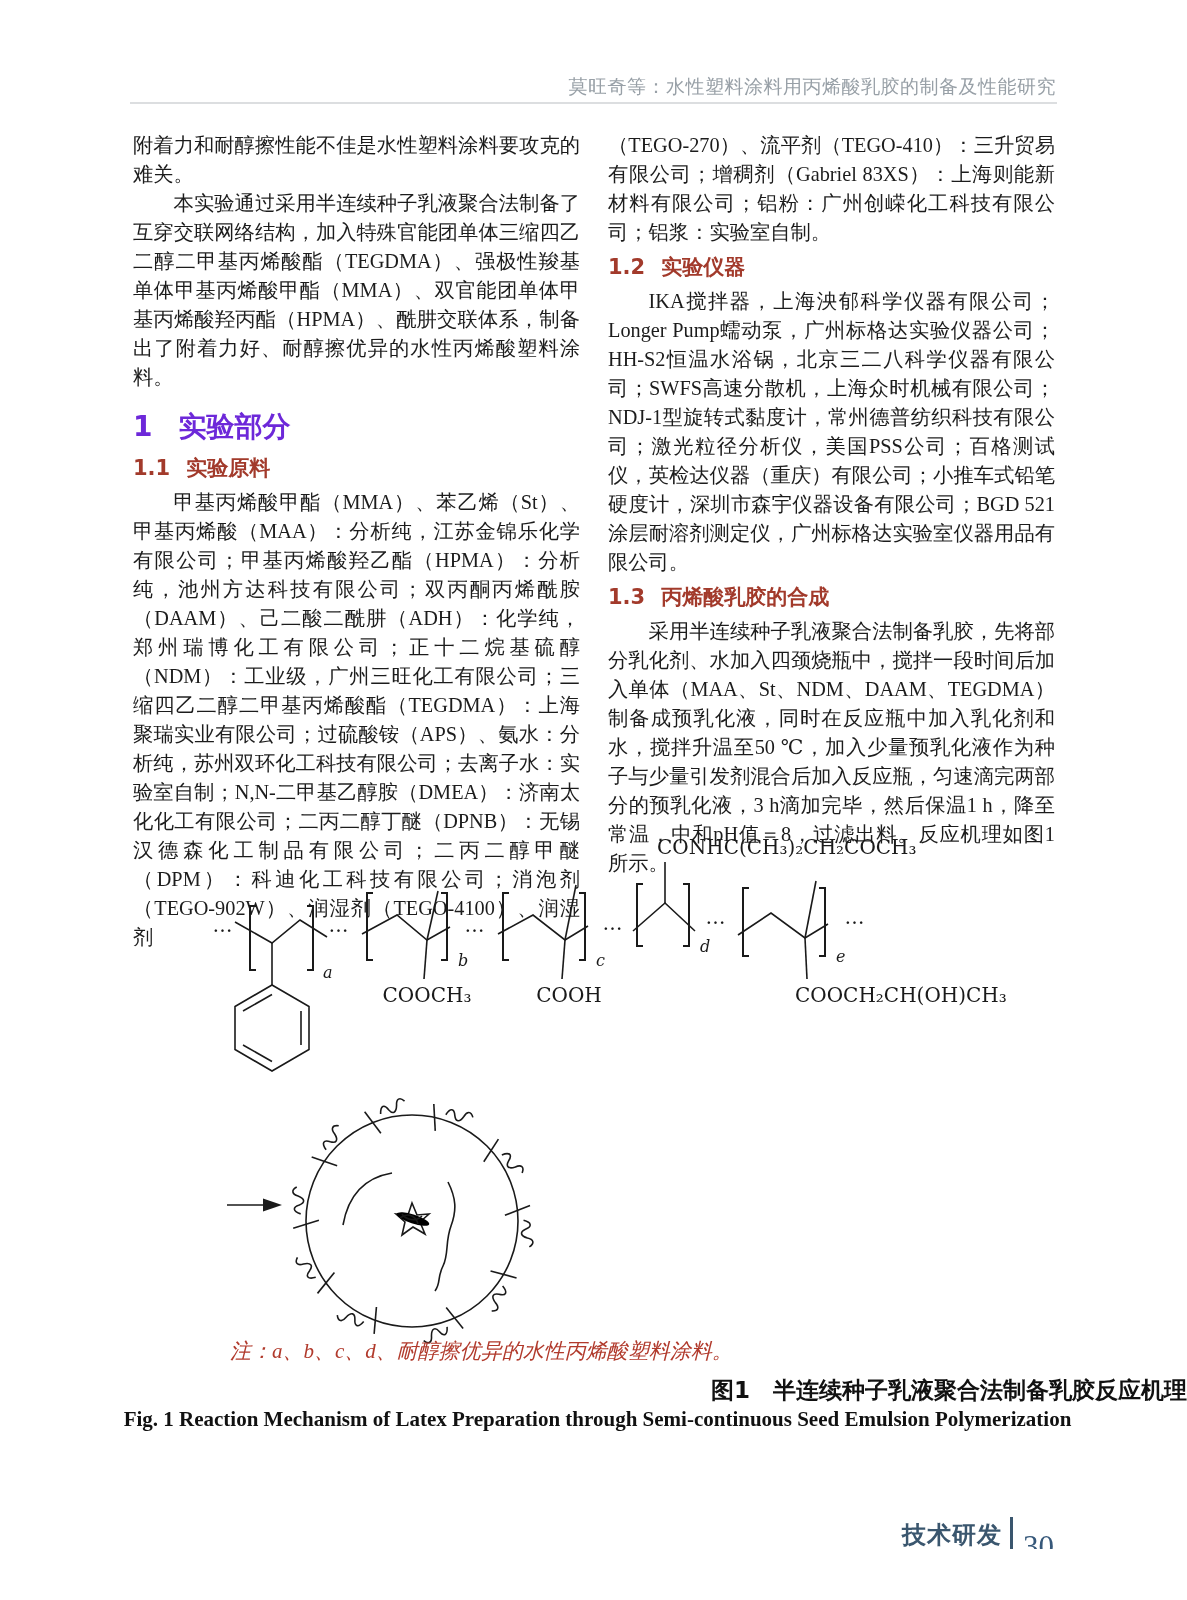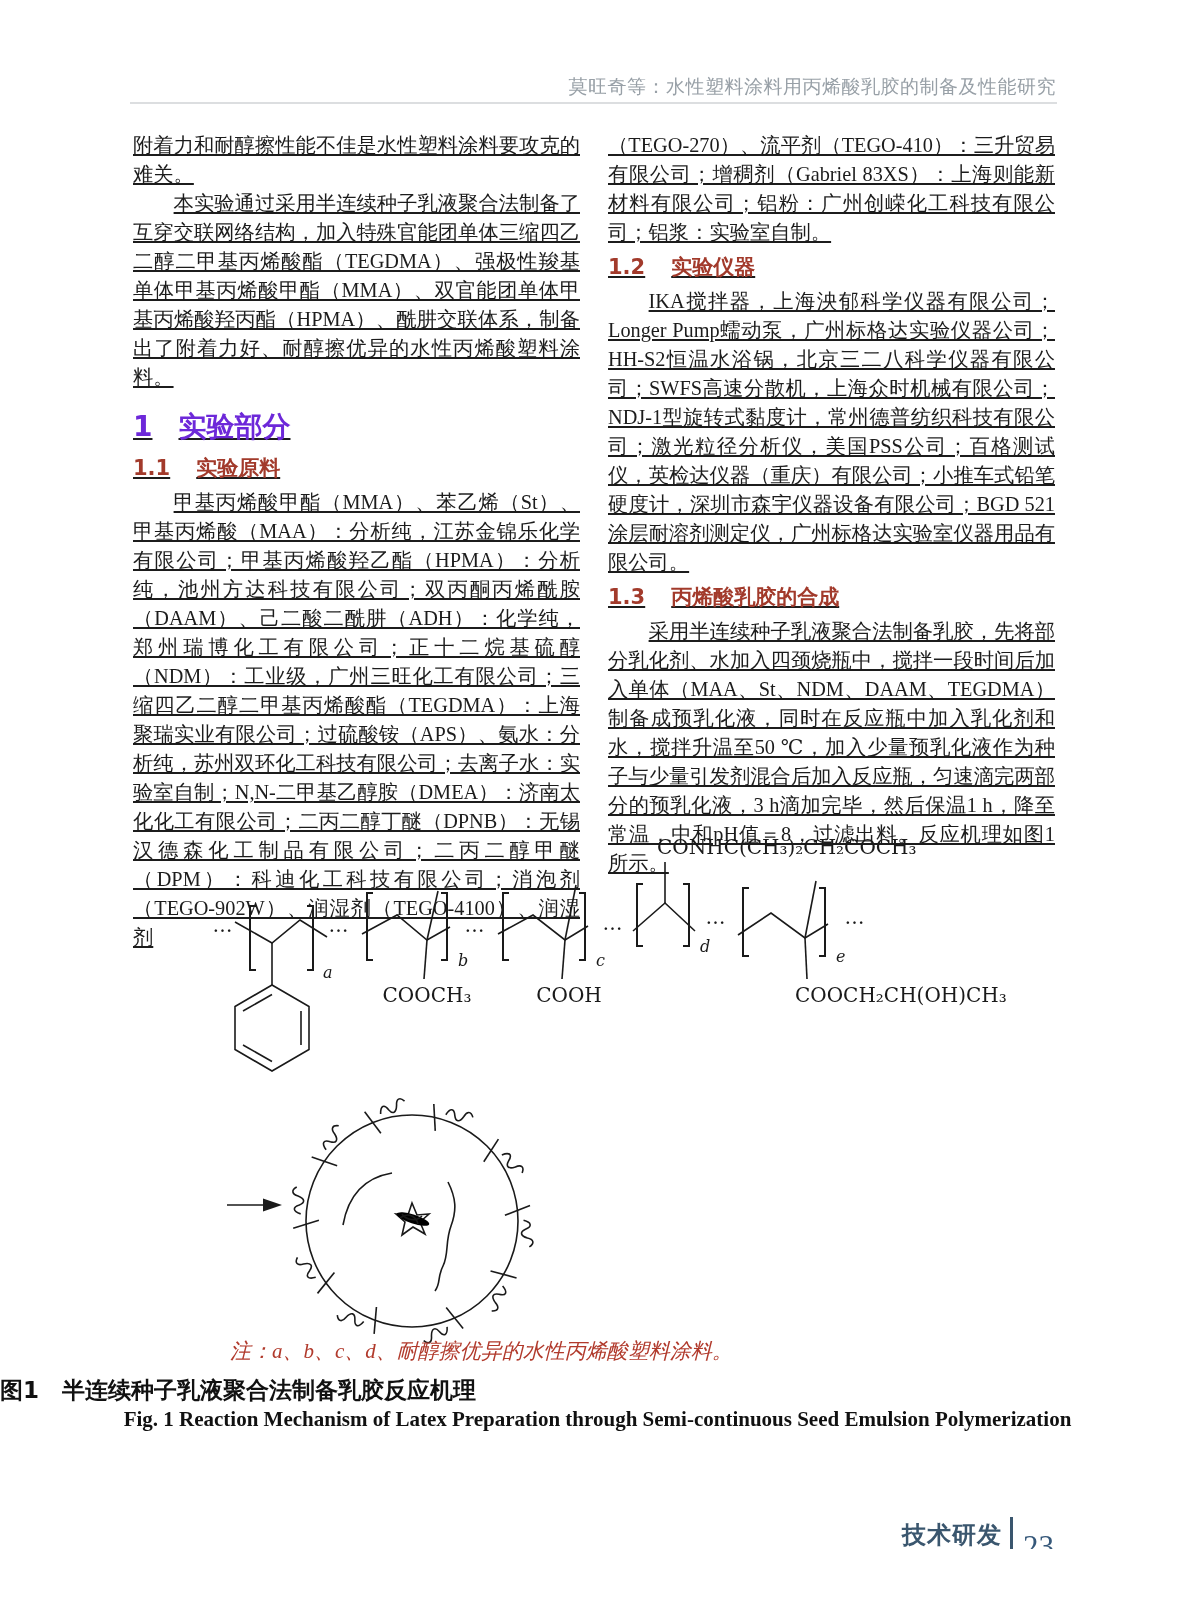--- a/index.html
+++ b/index.html
@@ -4,41 +4,41 @@
 <style>
   html,body{margin:0;padding:0;background:#ffffff;}
   .page{position:relative;width:1187px;height:1549px;background:#ffffff;overflow:hidden;
         font-family:"Liberation Serif","DejaVu Serif",serif;color:#1c1c1c;}
   
   .running-head{position:absolute;top:74px;right:131px;font-size:19px;color:#98a0a7;
         font-family:"DejaVu Sans","Liberation Sans",sans-serif;letter-spacing:.5px;}
   .head-rule{position:absolute;top:102px;left:130px;width:927px;height:2px;background:#dcdee0;}
   
   .columns{position:absolute;top:131px;left:133px;width:922px;display:flex;gap:28px;}
-  .col{width:447px;font-size:20.3px;line-height:29px;text-align:justify;text-decoration:underline;}
+  .col{width:447px;font-size:20.3px;line-height:29px;text-align:justify;}
   .col p{margin:0;text-indent:2em;}
   .col p.noindent{text-indent:0;}
   h2.sec1{margin:16px 0 8px;font-family:"DejaVu Sans","Liberation Sans",sans-serif;
         font-size:28px;line-height:38px;font-weight:bold;color:#6d28d9;}
   h2.sec1 .num{margin-right:26px;}
   h3.subsec{margin:6px 0 6px;font-family:"DejaVu Sans","Liberation Sans",sans-serif;
         font-size:21px;line-height:28px;font-weight:bold;color:#a23a2b;}
-  h3.subsec .num{margin-right:26px;}
+  h3.subsec .num{margin-right:16px;}
   
   .fig{position:absolute;left:75px;top:818px;width:1040px;height:530px;}
   .fig path,.fig line,.fig circle,.fig polygon,.fig polyline{stroke:#1a1a1a;fill:none;stroke-width:1.6;}
   .fig .bk{stroke-width:2;}
   .fig polygon.ah{fill:#1a1a1a;stroke:none;}
   .fig text{fill:#1a1a1a;stroke:none;font-family:"DejaVu Serif","Liberation Serif",serif;}
   .fig .frm{font-size:20px;}
   .fig .sub{font-size:16px;font-style:italic;}
   .fig .dots{font-size:20px;letter-spacing:1px;}
   .fig-note{position:absolute;left:230px;top:1337px;font-size:21px;color:#b13a2c;
         font-style:italic;font-family:"Liberation Serif","DejaVu Serif",serif;}
-  .caption-zh{position:absolute;left:0;top:1375px;width:1187px;text-align:left;
+  .caption-zh{position:absolute;left:0;top:1375px;width:1187px;text-align:right;
         font-family:"DejaVu Sans","Liberation Sans",sans-serif;font-weight:bold;font-size:23px;color:#111;}
   .caption-en{position:absolute;left:4px;top:1407px;width:1187px;text-align:center;
         font-family:"Liberation Serif","DejaVu Serif",serif;font-weight:bold;font-size:21px;color:#111;}
   
   .footer{position:absolute;right:133px;top:1496px;display:flex;align-items:center;margin-top:21px;}
   .footer-text{text-align:right;color:#3a566e;}
   .footer-zh{font-family:"DejaVu Sans","Liberation Sans",sans-serif;font-weight:bold;
         font-size:24px;line-height:26px;letter-spacing:1px;}
   .footer-en{font-family:"Liberation Serif","DejaVu Serif",serif;font-weight:bold;
         font-size:12.5px;line-height:16px;}
@@ -166,16 +166,16 @@
   <div class="fig-note">注：a、b、c、d、耐醇擦优异的水性丙烯酸塑料涂料。</div>
   <div class="caption-zh">图1　半连续种子乳液聚合法制备乳胶反应机理</div>
   <div class="caption-en">Fig. 1   Reaction Mechanism of Latex Preparation through Semi-continuous Seed Emulsion Polymerization</div>
 
   <div class="footer">
     <div class="footer-text">
       <div class="footer-zh">技术研发</div>
       <div class="footer-en">Technical Research and Development</div>
     </div>
     <div class="footer-bar"></div>
-    <div class="footer-page">23</div>
+    <div class="footer-page">30</div>
   </div>
 
 </div>
 
 </body></html>

